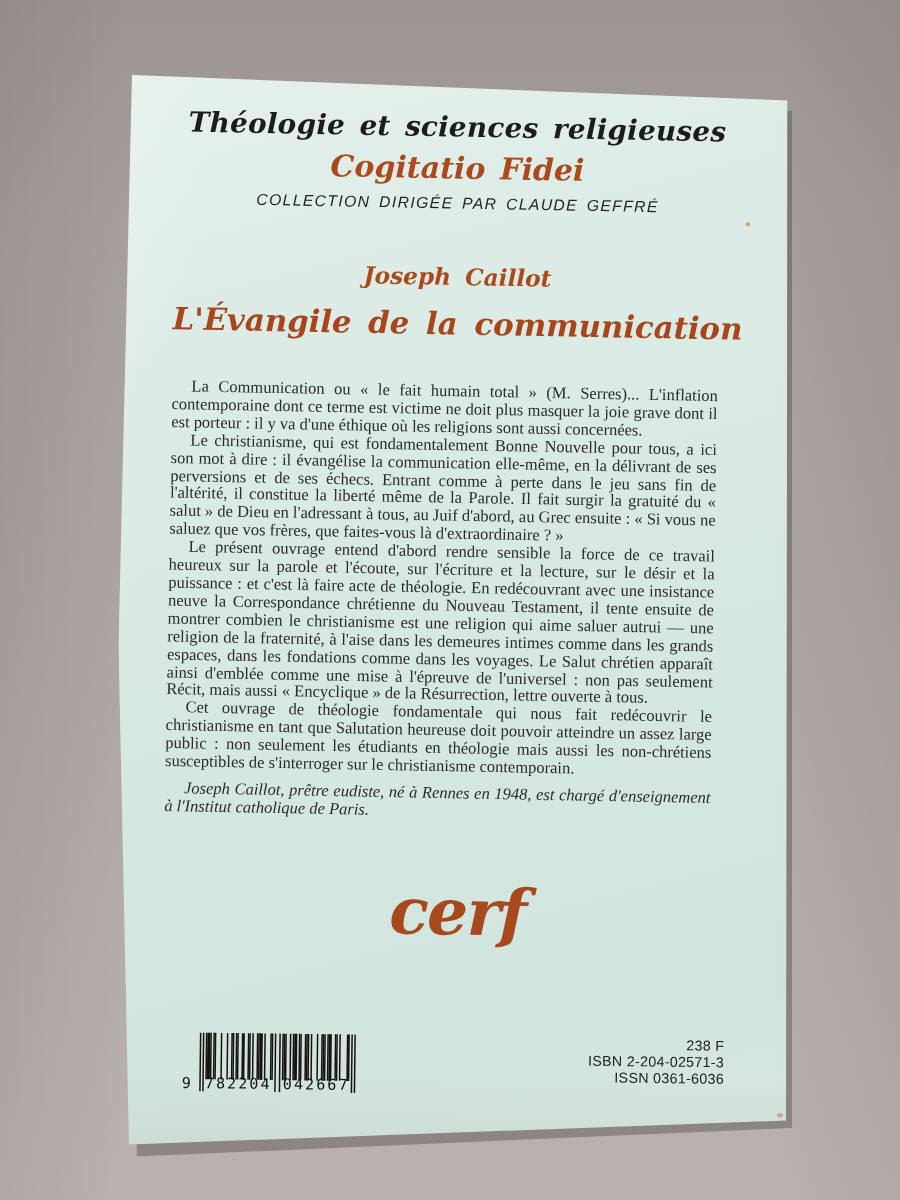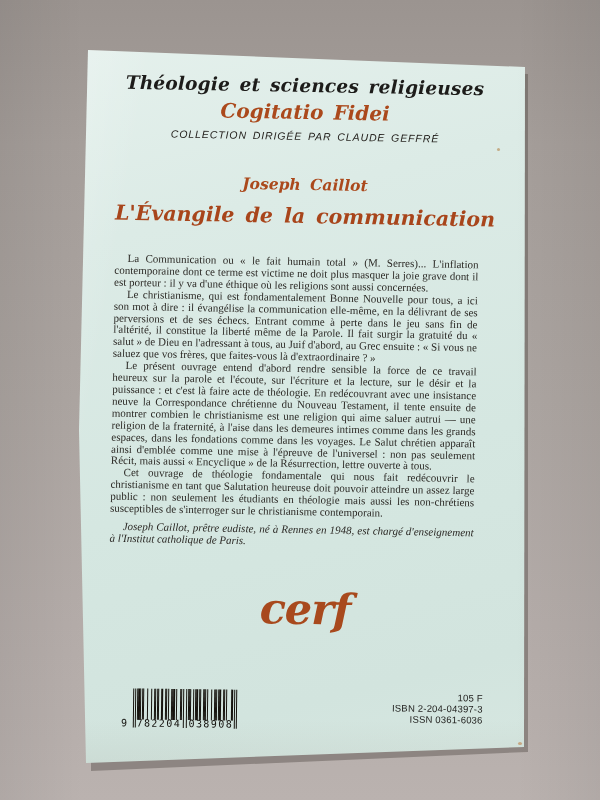--- a/index.html
+++ b/index.html
@@ -169,23 +169,23 @@
           <div class="bc-m"></div>
           <div class="bc-m on"></div>
           <div class="bc-m"></div>
           <div class="bc-m on tall"></div>
           <div class="bc-m tall"></div>
           <div class="bc-m on tall"></div>
         </div>
       <div class="bcdigits">
         <span class="bc-d9">9</span>
         <span class="bc-g1">782204</span>
-        <span class="bc-g2">038908</span>
+        <span class="bc-g2">042667</span>
       </div>
     </div>
 
     <div class="pricing tilt2">
-      <div>105 F</div>
-      <div>ISBN 2-204-04397-3</div>
+      <div>238 F</div>
+      <div>ISBN 2-204-02571-3</div>
       <div>ISSN 0361-6036</div>
     </div>
   </div>
 </div>
 
 </body></html>

